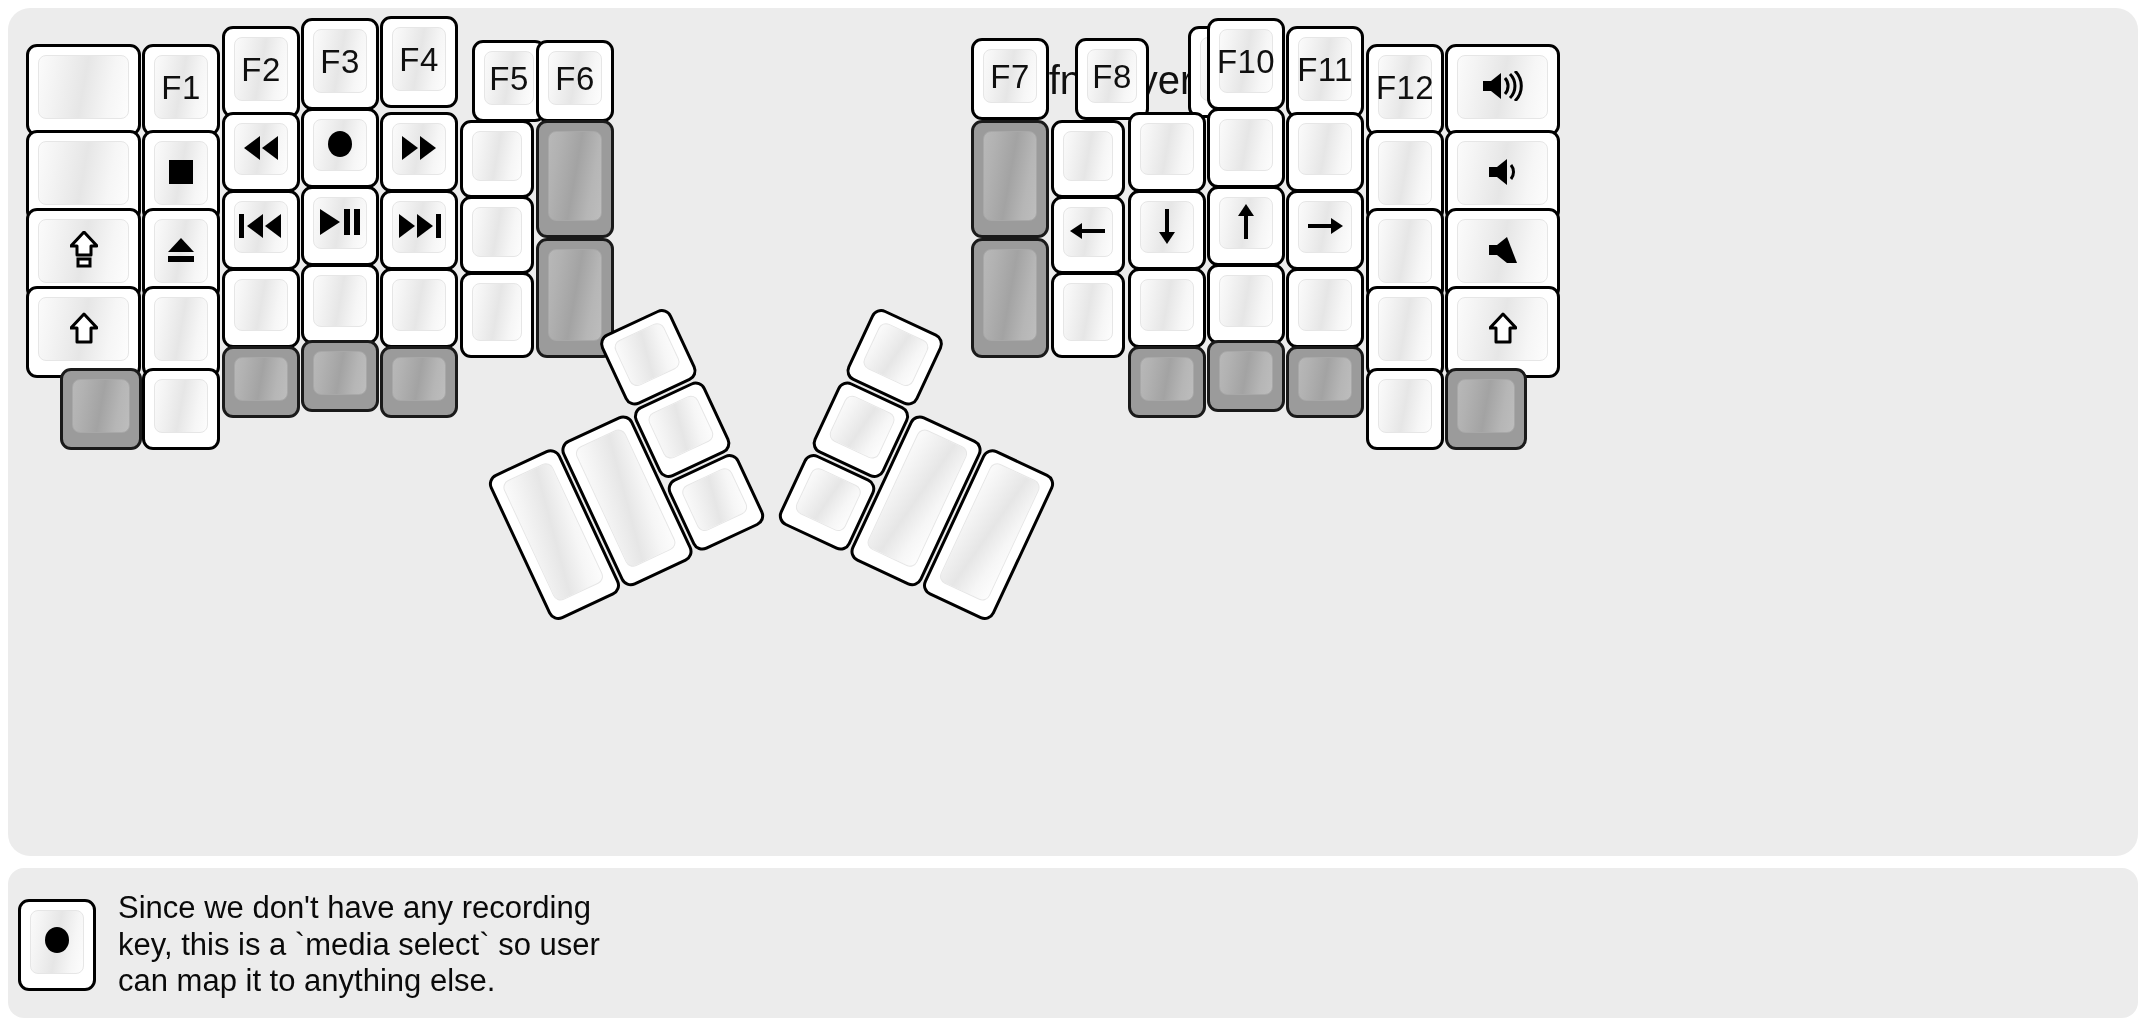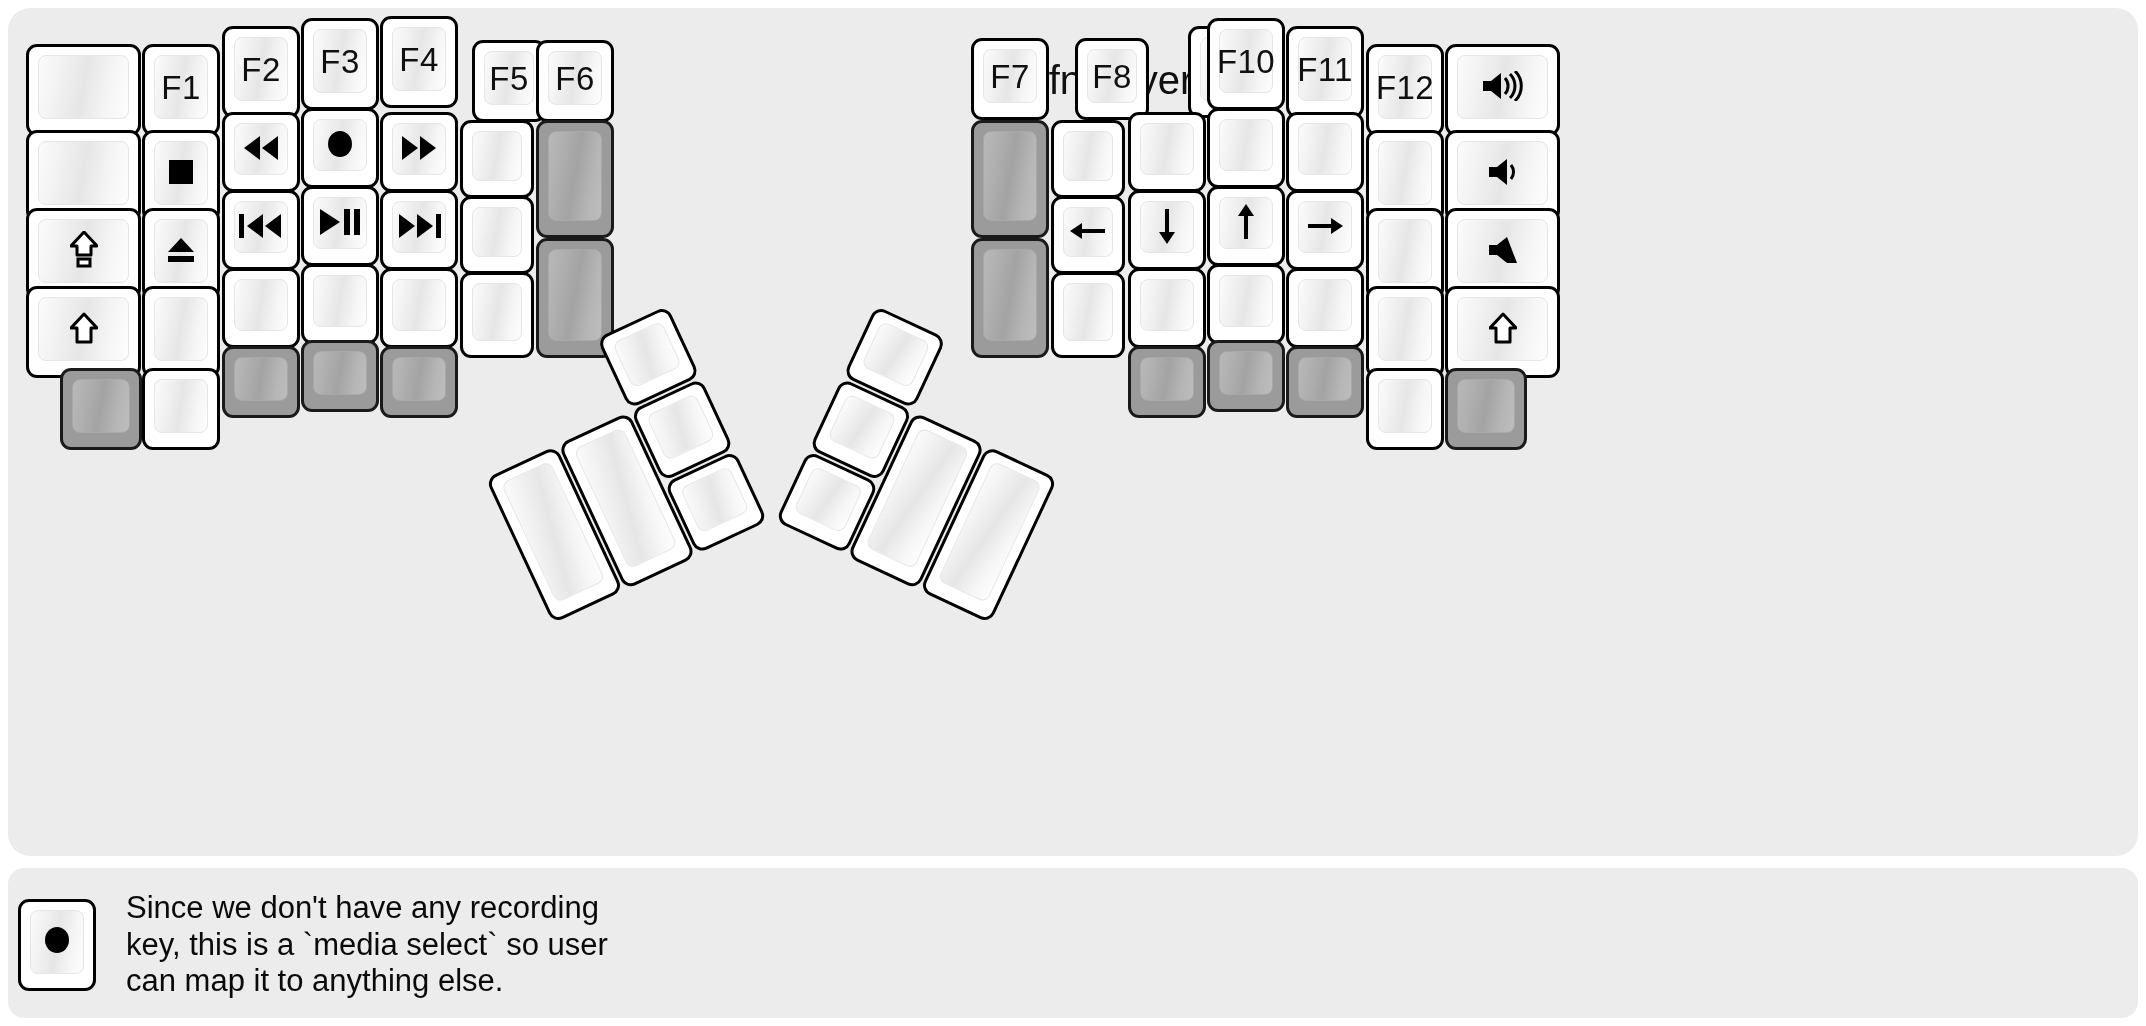--- a/index.html
+++ b/index.html
@@ -561,21 +561,21 @@
           <div class="key" style="left: 834px; top: 450px; width: 78px; height: 78px;">
             <div class="cap">
               <div class="top"></div>
             </div>
           </div>
         </div>
       </div>
   </div>
 
   <div id="legendbar">
-      <div class="legend-item" style="left: 10px; top: 22px; gap: 8px;">
+      <div class="legend-item" style="left: 10px; top: 22px;">
         <div class="legend-key" style="position: relative; width: 78px; height: 92px;">
           <div class="key" style="left: 0px; top: 0px; width: 78px; height: 92px; position: absolute;">
             <div class="cap">
               <div class="top">
                 <span class="glyph"><svg width="30" height="30" viewBox="0 0 30 30" fill="#000">
                     <ellipse cx="15" cy="15" rx="12" ry="13"></ellipse>
                   </svg></span>
               </div>
             </div>
           </div>

